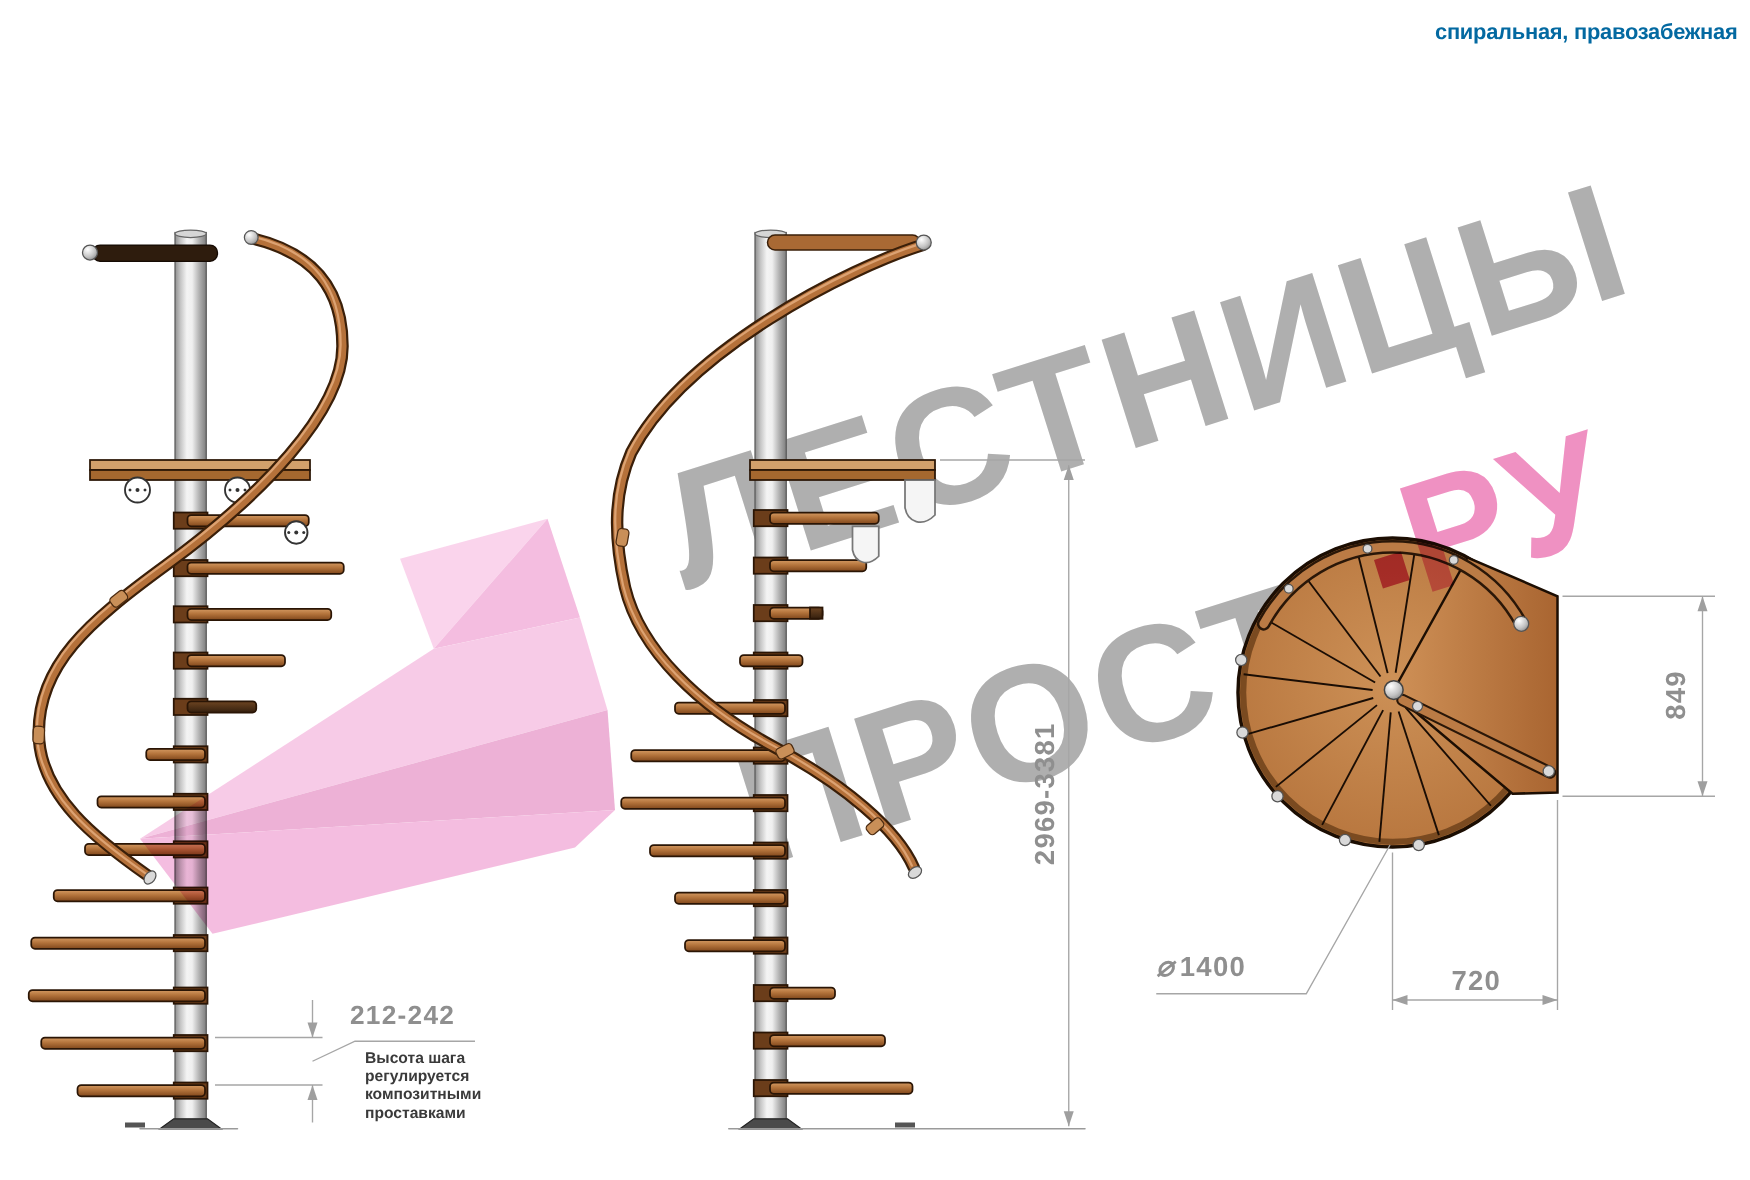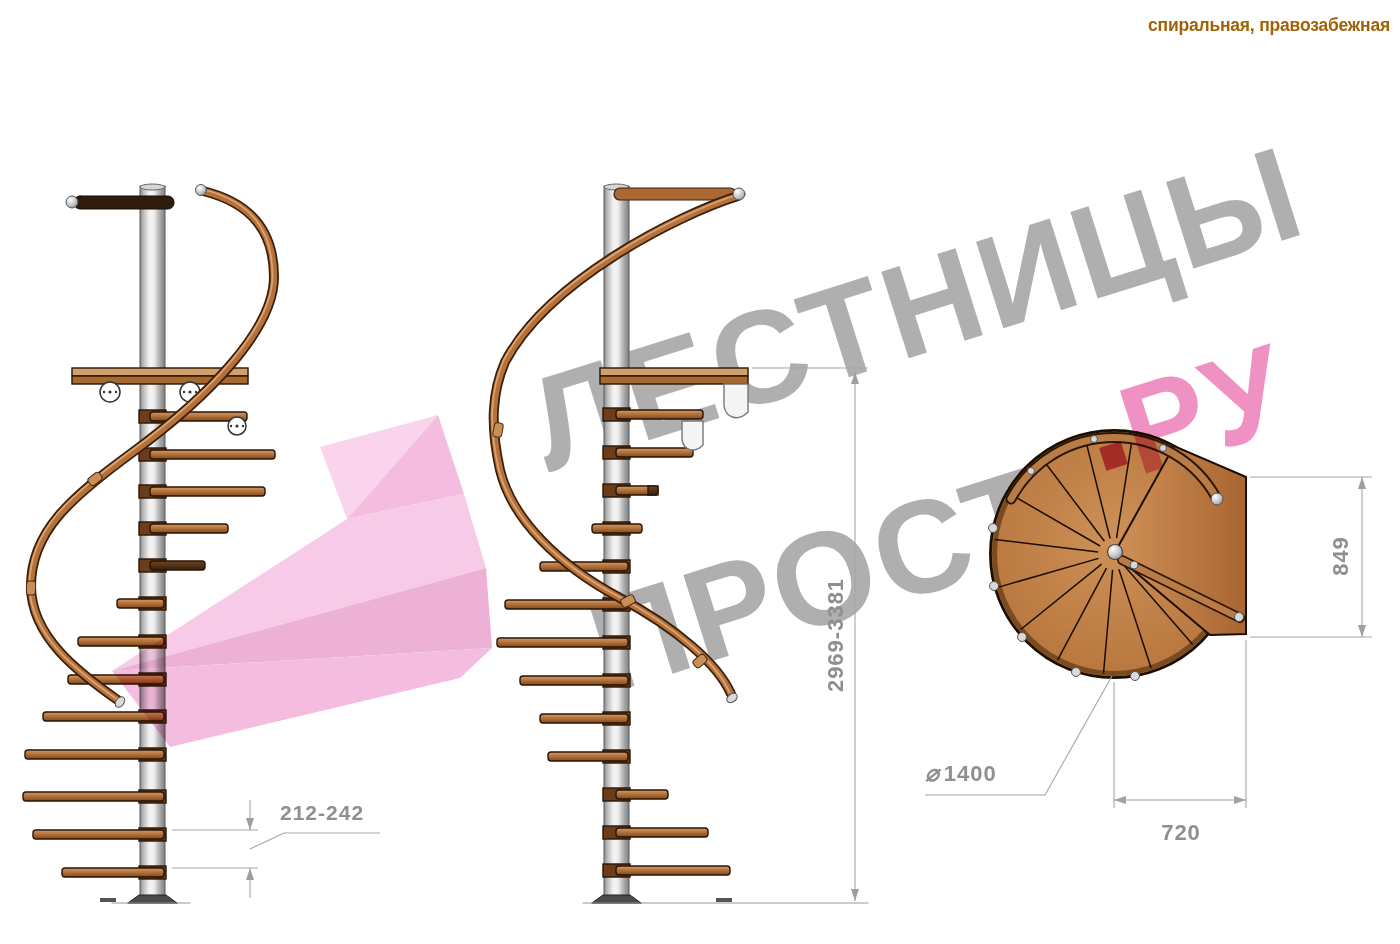--- a/index.html
+++ b/index.html
@@ -1,29 +1,29 @@
 <!DOCTYPE html>
 <html style="--watermark-gray: #9c9c9c; --brand-pink: #ee85bb; --brand-dot-pink: #d6447a; --ribbon-pink: #f3b2da; --wood-mid: #b4743c; --dim-gray: #8f8f8f; --note-gray: #3a3a3a;"><head>
 <meta charset="utf-8">
 <style>
   html,body{margin:0;padding:0;background:#ffffff;width:1400px;height:944px;overflow:hidden;
     font-family:"Liberation Sans", sans-serif;}
   .stage{position:relative;width:1400px;height:944px;background:#fff;}
   svg.drawing{position:absolute;left:0;top:0;}
-  .hdr{position:absolute;top:14px;right:10px;text-align:right;color:#a16207;
+  .hdr{position:absolute;top:14px;right:10px;text-align:right;color:#0369a1;
      font-size:17.5px;line-height:22px;font-weight:600;letter-spacing:-0.2px;}
   .dimtxt{position:absolute;color:var(--dim-gray,#8f8f8f);font-weight:bold;}
   .dim-step{left:280px;top:801px;width:120px;font-size:21px;letter-spacing:1px;}
   .dim-note{left:292px;top:839px;width:130px;font-size:12.5px;line-height:14.5px;
      color:var(--note-gray,#3a3a3a);font-weight:bold;white-space:pre-line;}
   .dim-total{left:746px;top:622px;width:180px;height:26px;text-align:center;font-size:22px;
      transform:rotate(-90deg);letter-spacing:1px;}
   .dim-849{left:1252px;top:543px;width:178px;height:26px;text-align:center;font-size:22px;
      transform:rotate(-90deg);letter-spacing:1px;}
-  .dim-720{left:1130px;top:772px;width:102px;text-align:center;font-size:22px;letter-spacing:1px;margin-top:48px;}
+  .dim-720{left:1130px;top:772px;width:102px;text-align:center;font-size:22px;letter-spacing:1px;}
   .dim-dia{left:925px;top:760px;width:130px;font-size:22px;letter-spacing:1px;}
   .dim-dia .sym{font-style:italic;font-size:23px;margin-right:4px;}
 </style>
 </head>
 <body>
 
 <div class="stage">
 
 <svg class="drawing" width="1400" height="944" viewBox="0 0 1400 944">
   <defs>
@@ -337,19 +337,23 @@
     <text transform="translate(1096,474) rotate(-17.5)" font-size="160" font-weight="bold" fill="#d6447a">.</text>
     <text transform="translate(1138,476) rotate(-17.5)" font-size="126" font-weight="bold" fill="#ee85bb" letter-spacing="4">РУ</text>
   </g>
 </svg>
 
   <div class="hdr">
     <div>спиральная, правозабежная</div>
   </div>
 
   <div class="dimtxt dim-step">212-242</div>
+  <div class="dimtxt dim-note">Высота шага
+регулируется
+композитными
+проставками</div>
   <div class="dimtxt dim-total">2969-3381</div>
   <div class="dimtxt dim-849">849</div>
   <div class="dimtxt dim-720">720</div>
   <div class="dimtxt dim-dia">
     <span class="sym">⌀</span><span>1400</span>
   </div>
 </div>
 
 </body></html>

